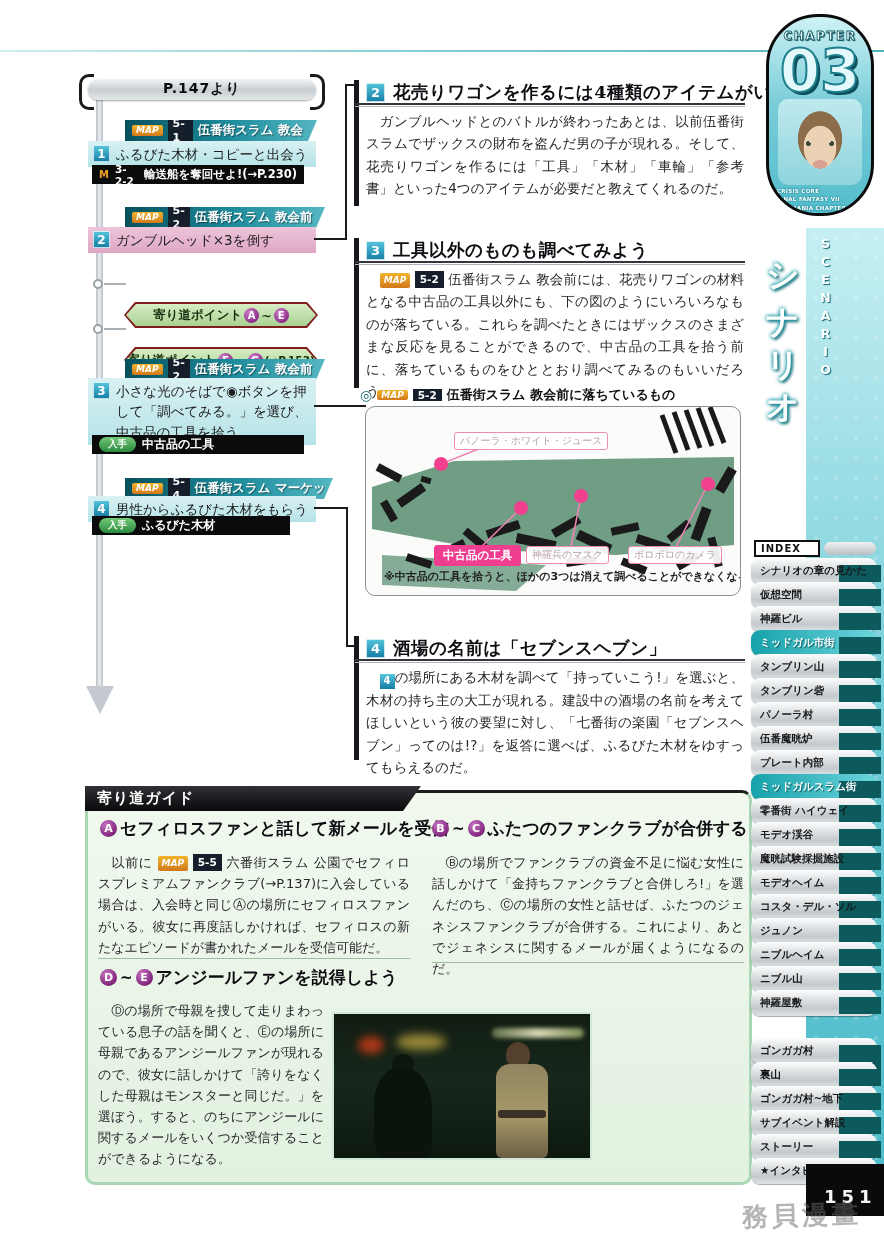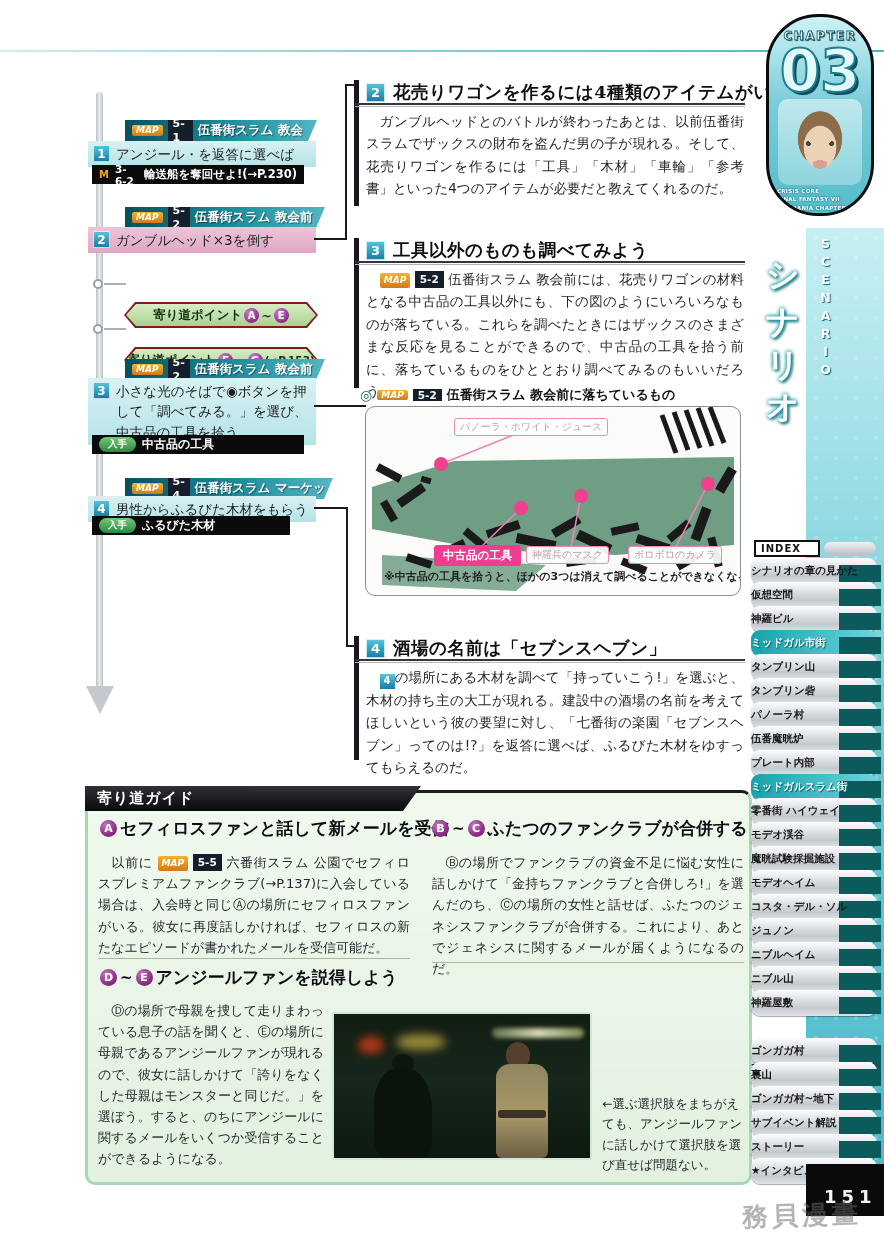--- a/index.html
+++ b/index.html
@@ -144,52 +144,55 @@
        font-weight:700;font-size:33px;color:#ffffff;letter-spacing:6px;
        text-shadow:0 0 4px #189aa6,0 0 4px #189aa6,2px 2px 3px rgba(9,76,86,.85);}
   .ven{position:absolute;left:818px;top:236px;writing-mode:vertical-rl;text-orientation:upright;
        font-weight:700;font-size:12.5px;color:#ffffff;letter-spacing:3px;text-shadow:1px 1px 1px #0d6570;}
   .indexbox{position:absolute;left:754px;top:540px;width:66px;height:17px;background:#fff;border:2px solid #101010;
        font-size:10px;font-weight:700;color:#111;display:flex;align-items:center;padding-left:5px;letter-spacing:1px;}
   .indexcap{position:absolute;left:824px;top:542px;width:52px;height:13px;border-radius:7px;
        background:linear-gradient(180deg,#f2f2f2,#b9bfc3);}
   .idx{position:absolute;left:751px;width:126px;height:26px;border-radius:9px;z-index:0;
        background:linear-gradient(180deg,#fdfdfd,#c3c9cd 70%,#e0e4e6);
-       display:flex;align-items:center;padding-left:0;font-size:10.5px;font-weight:700;color:#17171a;
+       display:flex;align-items:center;padding-left:9px;font-size:10.5px;font-weight:700;color:#17171a;
        box-shadow:0 1px 1px rgba(0,0,0,.35);white-space:nowrap;}
   .idx::before{content:"";position:absolute;right:-4px;top:7px;width:42px;height:17px;background:#0d5a5c;z-index:-1;}
   .idx.active{background:linear-gradient(90deg,#17a2ab,#6cd4dc);color:#fff;text-shadow:1px 1px 1px #0a5b62;}
 
   .pnblock{position:absolute;left:806px;top:1164px;width:78px;height:52px;background:#0a0a0a;}
   .pnum{position:absolute;left:18px;top:22px;color:#f4f4f4;font-size:18px;font-weight:700;letter-spacing:5px;}
   .watermark{position:absolute;left:742px;top:1198px;font-family:"DejaVu Serif","Liberation Serif",serif;
        font-weight:700;font-size:26px;color:rgba(105,105,105,.5);transform:rotate(-2deg);letter-spacing:4px;}
 </style>
 </head>
 <body>
 
 <div class="page">
   <div class="toprule"></div>
 
   <div class="spine"></div>
   <div class="spine-arrow"></div>
 
+  <div class="cap" style="left:88px;top:78px;width:228px;">
+    <span>P.147より</span>
+  </div>
 
   <div class="mh" style="left:125px;top:120px;width:192px;">
     <span class="mapbadge">MAP</span>
     <span class="mapno">5-1</span>
     <span class="maptitle">伍番街スラム 教会</span>
   </div>
   <div class="srow bg-cyan" style="left:88px;top:141px;width:228px;">
     <span class="n">1</span>
-    <span class="stext">アンジール・を返答に選べば</span>
+    <span class="stext">ふるびた木材・コピーと出会う</span>
   </div>
   <div class="brow" style="left:92px;top:165px;width:212px;">
     <span class="micon">M</span>
-    <span class="mno">3-6-2</span>
+    <span class="mno">3-2-2</span>
     <span class="mtext">輸送船を奪回せよ!(→P.230)</span>
   </div>
 
   <div class="mh" style="left:125px;top:207px;width:200px;">
     <span class="mapbadge">MAP</span>
     <span class="mapno">5-2</span>
     <span class="maptitle">伍番街スラム 教会前</span>
   </div>
   <div class="srow bg-pink" style="left:88px;top:227px;width:228px;">
     <span class="n">2</span>
@@ -318,21 +321,21 @@
         <line x1="215" y1="89" x2="205" y2="140"></line>
         <line x1="342" y1="77" x2="310" y2="140"></line>
       </g>
       <g fill="#f0408e">
         <circle cx="75" cy="57" r="7"></circle>
           <circle cx="155" cy="101" r="7"></circle>
         <circle cx="215" cy="89" r="7"></circle>
           <circle cx="342" cy="77" r="7"></circle>
       </g>
     </svg>
-    <div class="flabel" style="left:88px;top:11px;">パノーラ・ホワイト・ジュース</div>
+    <div class="flabel" style="left:88px;top:25px;">パノーラ・ホワイト・ジュース</div>
     <div class="flabel solid" style="left:68px;top:138px;">中古品の工具</div>
     <div class="flabel" style="left:160px;top:139px;">神羅兵のマスク</div>
     <div class="flabel" style="left:262px;top:139px;">ボロボロのカメラ</div>
     <div class="fnote" style="left:18px;top:162px;">※中古品の工具を拾うと、ほかの3つは消えて調べることができなくなる</div>
   </div>
 
   <div class="abar" style="left:354px;top:636px;height:124px;"></div>
   <div class="ah" style="left:366px;top:636px;">
     <span class="nbig">4</span>
     <span class="aht">酒場の名前は「セブンスヘブン」</span>
@@ -372,21 +375,20 @@
   <div class="shot" style="left:332px;top:1012px;width:260px;height:148px;">
     <div class="glow" style="left:24px;top:22px;width:26px;height:18px;background:#c23a18;filter:blur(4px);opacity:.85;"></div>
     <div class="glow" style="left:62px;top:20px;width:50px;height:16px;background:#b8a040;filter:blur(5px);opacity:.8;"></div>
     <div class="glow" style="left:158px;top:14px;width:92px;height:10px;border-radius:6px;background:linear-gradient(90deg,#6a7a50,#e9e9c2,#8a9a60);filter:blur(2px);opacity:.9;"></div>
     <div class="abs" style="left:58px;top:40px;width:22px;height:20px;background:#0d150f;border-radius:50%;"></div>
     <div class="abs" style="left:40px;top:54px;width:58px;height:92px;background:#0b130d;border-radius:40% 45% 20% 25%;"></div>
     <div class="abs" style="left:172px;top:28px;width:24px;height:26px;background:#54402c;border-radius:50% 50% 45% 45%;"></div>
     <div class="abs" style="left:162px;top:50px;width:52px;height:94px;background:linear-gradient(180deg,#8f8560,#a89868 55%,#6a5f44);border-radius:14px 14px 6px 6px;"></div>
     <div class="abs" style="left:164px;top:96px;width:48px;height:8px;background:#3a3226;border-radius:3px;"></div>
   </div>
-  <p class="gcap" style="left:602px;top:1094px;width:146px;">←選ぶ選択肢をまちがえても、アンジールファンに話しかけて選択肢を選び直せば問題ない。</p>
 
   <div class="band"></div>
   <div class="vjp">シナリオ</div>
   <div class="ven">SCENARIO</div>
 
   <div class="chapter">
     <div class="chlabel">CHAPTER</div>
     <div class="chnum">03</div>
     <div class="portrait"></div>
     <div class="chcap">

